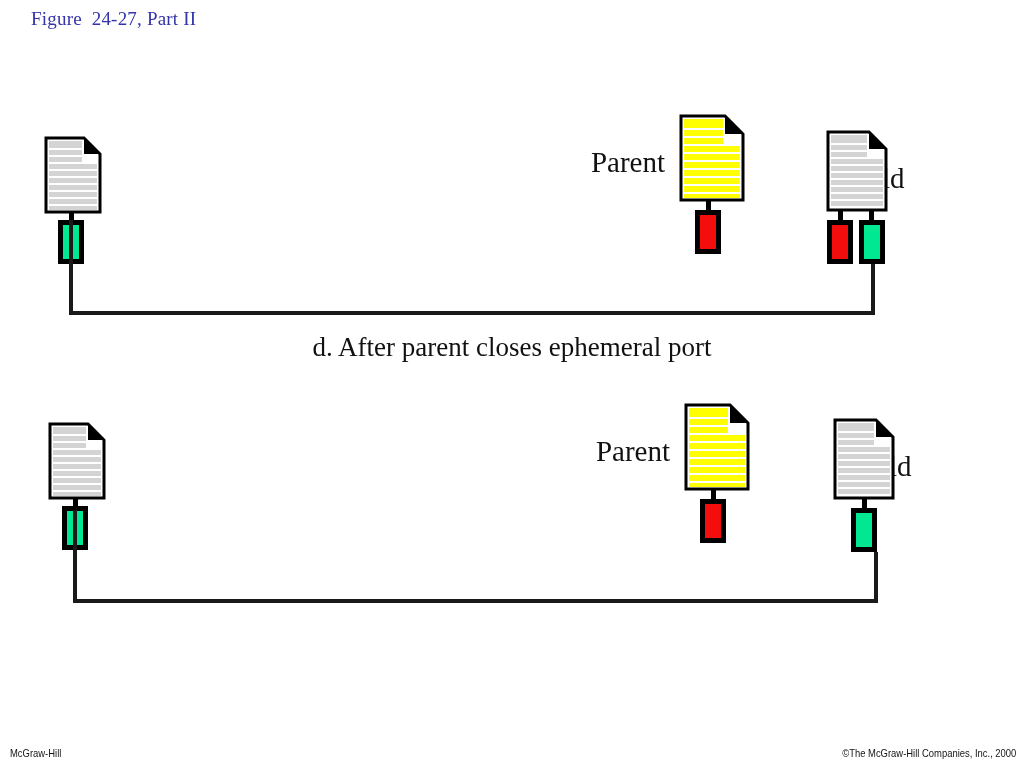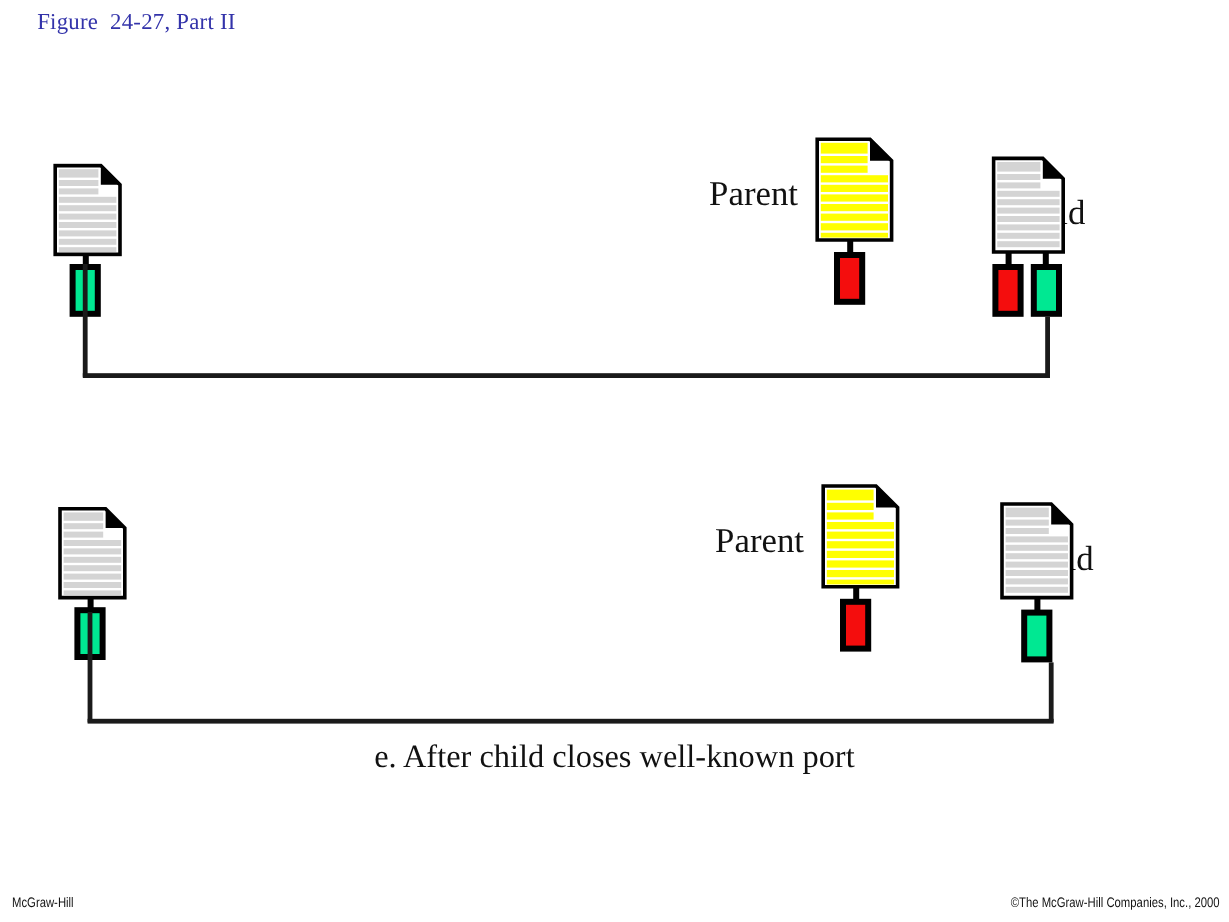--- a/index.html
+++ b/index.html
@@ -216,20 +216,21 @@
     </div>
     <div class="port green" style="left:33px; top:90px;">
       <div class="fill"></div>
     </div>
   </div>
 
   <div class="wire-v" style="left:69px; top:120px; height:94px;"></div>
   <div class="wire-h" style="left:69px; top:211px; width:806px;"></div>
   <div class="wire-v" style="left:871px; top:164px; height:50px;"></div>
 
+  <div class="caption" id="caption-d">d. After parent closes ephemeral port</div>
 </div>
 
 <div class="panel" id="panel-e">
 
   <div class="node" style="left:48px; top:32px;">
     <div class="doc">
       <svg width="58" height="78" viewBox="0 0 58 78">
         <path d="M2,2 H40 L56,18 V76 H2 Z" fill="#ffffff" stroke="#000000" stroke-width="3"></path>
         <path d="M40,2 L56,18 H40 Z" fill="#000000"></path>
         <g fill="#d4d4d4">
@@ -301,17 +302,16 @@
     <div class="stem" style="left:29px; top:80px; height:12px;"></div>
     <div class="port green" style="left:18px; top:90px;">
       <div class="fill"></div>
     </div>
   </div>
 
   <div class="wire-v" style="left:73px; top:120px; height:92px;"></div>
   <div class="wire-h" style="left:73px; top:209px; width:805px;"></div>
   <div class="wire-v" style="left:874px; top:162px; height:50px;"></div>
 
-  <div class="caption" id="caption-e">e. After child closes well-known port</div>
 </div>
 
 <div class="footer-left">McGraw-Hill</div>
 <div class="footer-right">©The McGraw-Hill Companies, Inc., 2000</div>
 
 </body></html>

